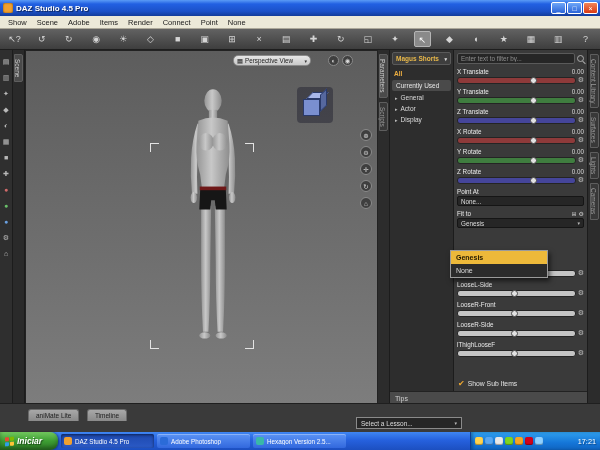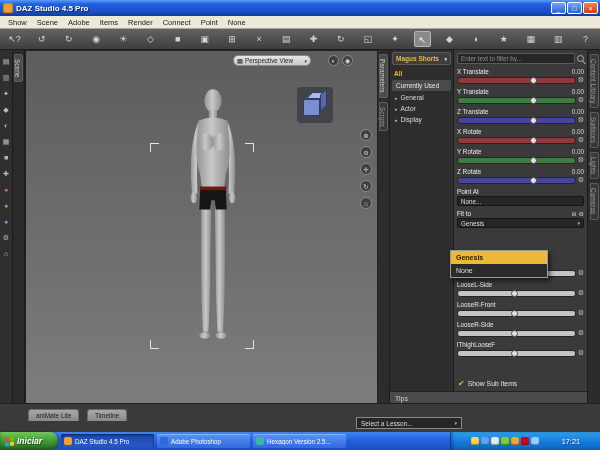--- a/index.html
+++ b/index.html
@@ -118,21 +118,21 @@
     background:linear-gradient(180deg,#72c85e 0%,#3d9e33 50%,#2e7d27 100%);border-radius:0 8px 8px 0;
     color:#fff;font-size:8.5px;font-weight:bold;font-style:italic;text-shadow:1px 1px 1px rgba(0,0,0,.5);
     box-shadow:inset 0 -3px 4px rgba(0,0,0,.3),1px 0 2px rgba(0,0,0,.4);}
   .winlogo{display:grid;grid-template-columns:4px 4px;grid-template-rows:4px 4px;gap:1px;transform:skewY(-6deg);}
   .winlogo span{display:block;border-radius:1px;}
   .task{height:14px;width:93px;margin-left:3px;flex:0 0 auto;display:flex;align-items:center;gap:3px;padding:0 3px;box-sizing:border-box;
     background:linear-gradient(180deg,#5b93f5,#3268dd);border-radius:2px;box-shadow:inset 0 1px 0 rgba(255,255,255,.3);}
   .task.active{background:linear-gradient(180deg,#1d48ae,#2b5ac6);box-shadow:inset 0 1px 3px rgba(0,0,0,.55);}
   .task-ico{width:8px;height:8px;border-radius:2px;flex:0 0 auto;}
   .task-label{color:#fff;font-size:6.3px;white-space:nowrap;overflow:hidden;text-overflow:ellipsis;}
-  .tray{margin-left:auto;height:18px;width:150px;display:flex;align-items:center;gap:2px;padding:0 20px;box-sizing:border-box;
+  .tray{margin-left:auto;height:18px;width:130px;display:flex;align-items:center;gap:2px;padding:0 4px;box-sizing:border-box;
     background:linear-gradient(180deg,#2fa0ef 0%,#1576d8 60%,#0f64c0 100%);border-left:1px solid #0d3f96;
     box-shadow:inset 2px 0 3px rgba(0,0,0,.25);}
   .tray-ico{width:8px;height:8px;border-radius:2px;flex:0 0 auto;box-shadow:inset 0 -1px 1px rgba(0,0,0,.35);}
   .clock{margin-left:auto;color:#fff;font-size:7.3px;text-shadow:1px 1px 1px rgba(0,0,0,.4);}
 </style>
 </head>
 <body>
 
 <div class="titlebar">
   <div class="app-icon"></div>

